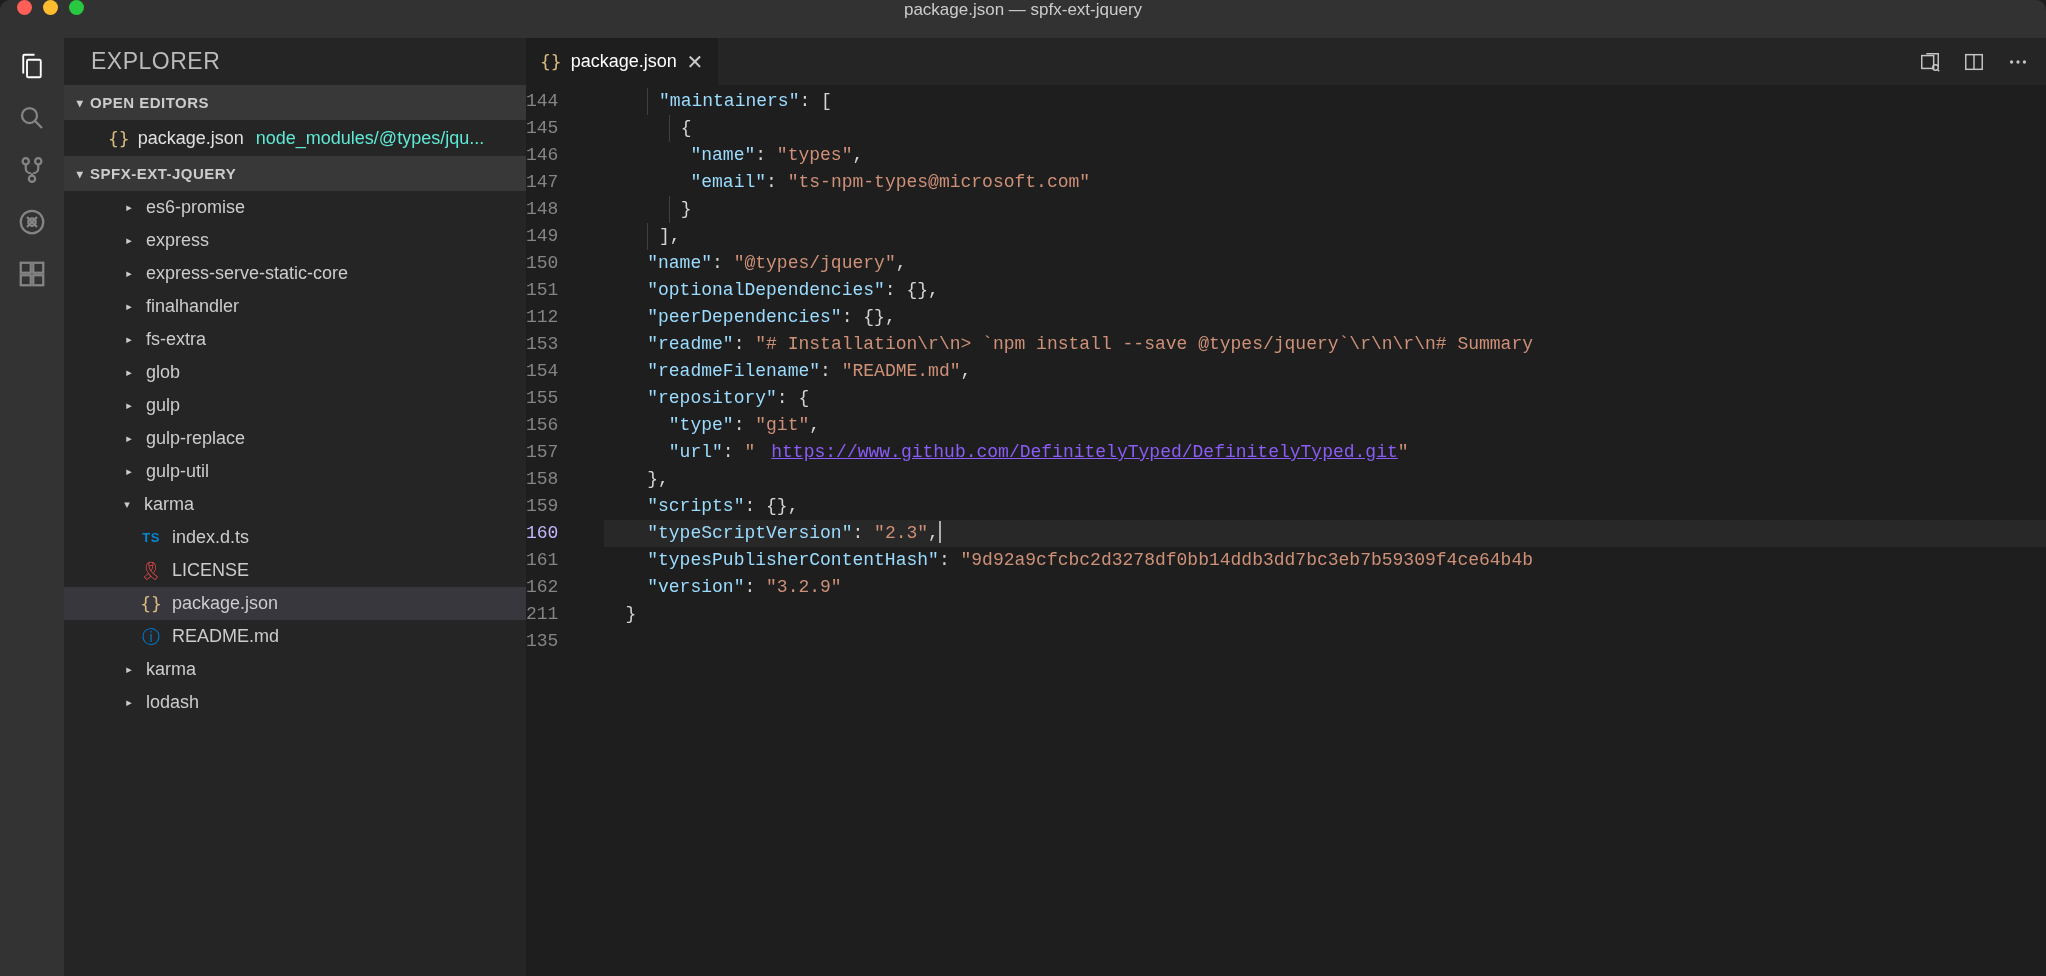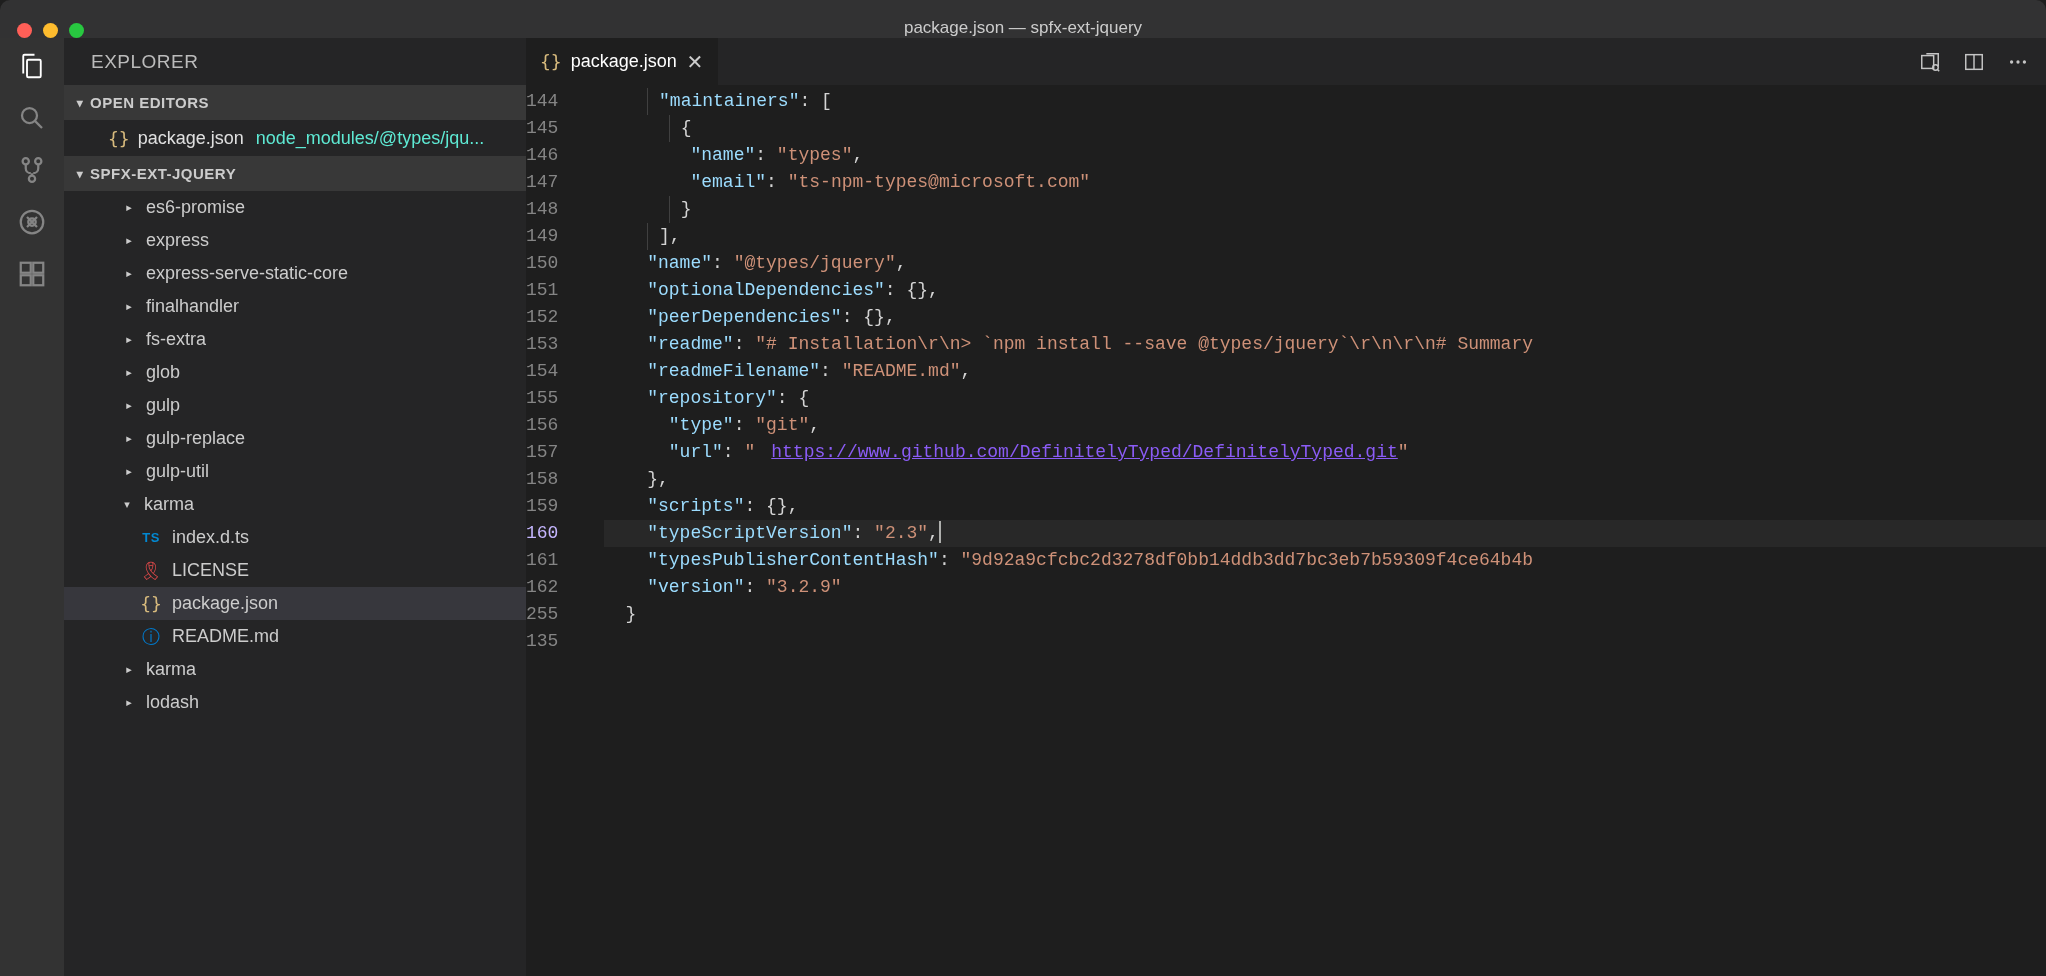--- a/index.html
+++ b/index.html
@@ -14,21 +14,21 @@
   flex-direction: column;
 }
 
 
 .titlebar {
   height: 38px;
   background: #323233;
   border-top-left-radius: 10px;
   border-top-right-radius: 10px;
   display: flex;
-  align-items: flex-end;
+  align-items: flex-start;
   position: relative;
 }
 .traffic-lights {
   display: flex;
   gap: 11px;
   padding-left: 17px;
 }
 .traffic-light {
   width: 15px;
   height: 15px;
@@ -80,21 +80,21 @@
   background: #252526;
   display: flex;
   flex-direction: column;
   overflow: hidden;
 }
 .sidebar-header {
   height: 47px;
   display: flex;
   align-items: center;
   padding-left: 27px;
-  font-size: 19px;
+  font-size: 23px;
   letter-spacing: 0.5px;
   color: #bbbbbb;
 }
 .section-header {
   height: 35px;
   background: #383838;
   display: flex;
   align-items: center;
   padding-left: 6px;
   font-size: 15px;
@@ -421,30 +421,30 @@
     <div class="editor-body">
       <div class="gutter" id="gutter">
           <div class="ln">144</div>
           <div class="ln">145</div>
           <div class="ln">146</div>
           <div class="ln">147</div>
           <div class="ln">148</div>
           <div class="ln">149</div>
           <div class="ln">150</div>
           <div class="ln">151</div>
-          <div class="ln">152</div>
+          <div class="ln">112</div>
           <div class="ln">153</div>
           <div class="ln">154</div>
           <div class="ln">155</div>
           <div class="ln">156</div>
           <div class="ln">157</div>
           <div class="ln">158</div>
           <div class="ln">159</div>
           <div class="ln active">160</div>
           <div class="ln">161</div>
           <div class="ln">162</div>
-          <div class="ln">255</div>
+          <div class="ln">211</div>
           <div class="ln">135</div>
         </div>
       <div class="code" id="code"><div class="line">    <span class="indent-guide"></span> <span class="tok-key">"maintainers"</span><span class="tok-punc">:</span> <span class="tok-punc">[</span></div><div class="line">      <span class="indent-guide"></span> <span class="tok-punc">{</span></div><div class="line">        <span class="tok-key">"name"</span><span class="tok-punc">:</span> <span class="tok-str">"types"</span><span class="tok-punc">,</span></div><div class="line">        <span class="tok-key">"email"</span><span class="tok-punc">:</span> <span class="tok-str">"ts-npm-types@microsoft.com"</span></div><div class="line">      <span class="indent-guide"></span> <span class="tok-punc">}</span></div><div class="line">    <span class="indent-guide"></span> <span class="tok-punc">],</span></div><div class="line">    <span class="tok-key">"name"</span><span class="tok-punc">:</span> <span class="tok-str">"@types/jquery"</span><span class="tok-punc">,</span></div><div class="line">    <span class="tok-key">"optionalDependencies"</span><span class="tok-punc">:</span> <span class="tok-punc">{},</span></div><div class="line">    <span class="tok-key">"peerDependencies"</span><span class="tok-punc">:</span> <span class="tok-punc">{},</span></div><div class="line">    <span class="tok-key">"readme"</span><span class="tok-punc">:</span> <span class="tok-str">"# Installation\r\n&gt; `npm install --save @types/jquery`\r\n\r\n# Summary</span></div><div class="line">    <span class="tok-key">"readmeFilename"</span><span class="tok-punc">:</span> <span class="tok-str">"README.md"</span><span class="tok-punc">,</span></div><div class="line">    <span class="tok-key">"repository"</span><span class="tok-punc">:</span> <span class="tok-punc">{</span></div><div class="line">      <span class="tok-key">"type"</span><span class="tok-punc">:</span> <span class="tok-str">"git"</span><span class="tok-punc">,</span></div><div class="line">      <span class="tok-key">"url"</span><span class="tok-punc">:</span> <span class="tok-str">"</span><span class="tok-link">https://www.github.com/DefinitelyTyped/DefinitelyTyped.git</span><span class="tok-str">"</span></div><div class="line">    <span class="tok-punc">},</span></div><div class="line">    <span class="tok-key">"scripts"</span><span class="tok-punc">:</span> <span class="tok-punc">{},</span></div><div class="line current">    <span class="tok-key">"typeScriptVersion"</span><span class="tok-punc">:</span> <span class="tok-str">"2.3"</span><span class="tok-punc">,</span><span class="cursor"></span></div><div class="line">    <span class="tok-key">"typesPublisherContentHash"</span><span class="tok-punc">:</span> <span class="tok-str">"9d92a9cfcbc2d3278df0bb14ddb3dd7bc3eb7b59309f4ce64b4b</span></div><div class="line">    <span class="tok-key">"version"</span><span class="tok-punc">:</span> <span class="tok-str">"3.2.9"</span></div><div class="line">  <span class="tok-punc">}</span></div><div class="line"></div></div>
     </div>
   </div>
 </div>
 
 </body></html>

